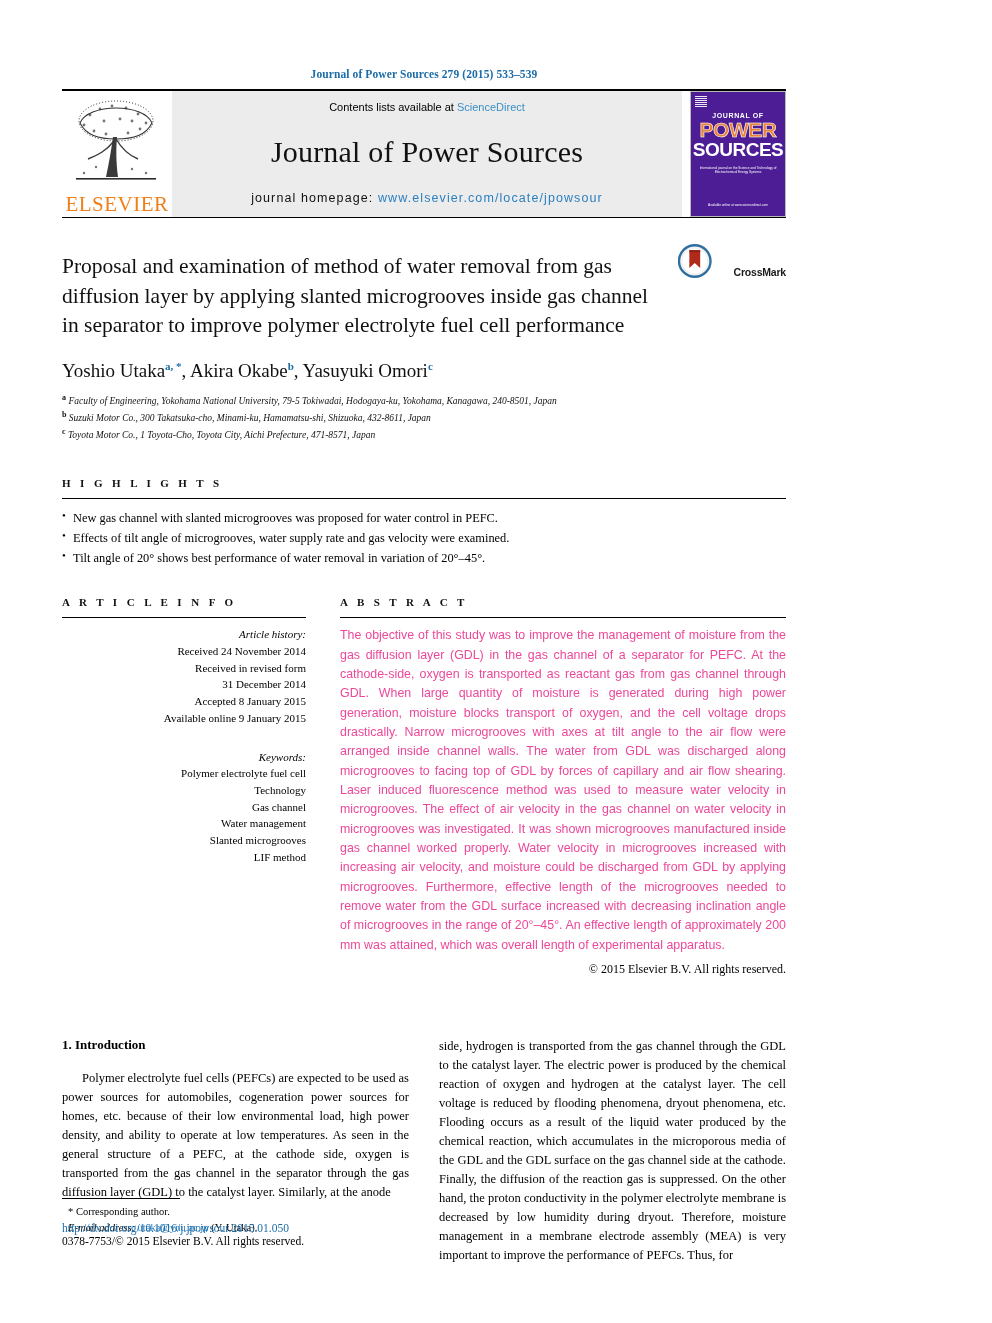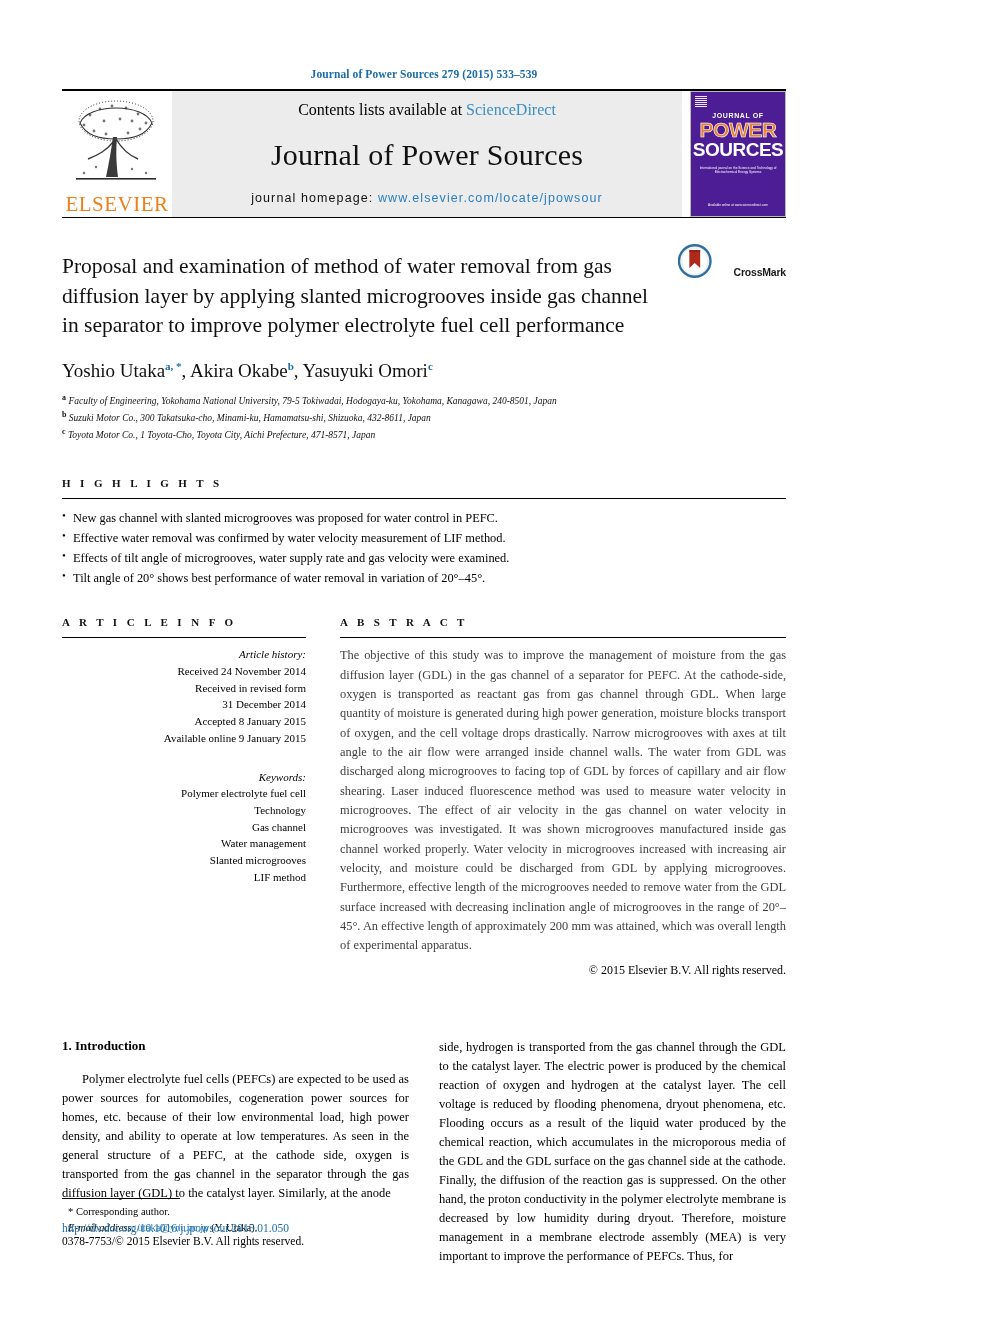--- a/index.html
+++ b/index.html
@@ -69,22 +69,22 @@
     flex: 1 1 auto;
     background: #ececec;
     display: flex;
     flex-direction: column;
     justify-content: space-between;
     align-items: center;
     padding: 10px 0 12px 0;
     box-sizing: border-box;
   }
   .contents-line {
-    font-family: Liberation Serif, serif;
-    font-size: 16px;
+    font-family: Liberation Sans, sans-serif;
+    font-size: 11px;
     color: #000;
   }
   .sd-link { color: #3a8fc4; }
   .journal-title {
     font-family: "Liberation Serif", serif;
     font-size: 30px;
     letter-spacing: .2px;
     color: #111;
   }
   .homepage-line {
@@ -274,25 +274,25 @@
   }
   .ai-body {
     font-family: "Liberation Serif", serif;
     font-size: 11px;
     line-height: 1.52;
     text-align: right;
   }
   .ai-body .lbl { font-style: italic; }
   .kw-block { margin-top: 22px; }
   .abs-body {
-    font-family: Liberation Serif, serif;
+    font-family: Liberation Sans, sans-serif;
     font-size: 12.4px;
     line-height: 1.56;
     text-align: justify;
-    color: #404040;
+    color: #ec4899;
   }
   .copyright {
     text-align: right;
     font-family: "Liberation Serif", serif;
     font-size: 12px;
     margin-top: 7px;
   }
 
   
   .body-cols {
@@ -451,21 +451,20 @@
       <div><sup>b</sup> <span>Suzuki Motor Co., 300 Takatsuka-cho, Minami-ku, Hamamatsu-shi, Shizuoka, 432-8611, Japan</span></div>
       <div><sup>c</sup> <span>Toyota Motor Co., 1 Toyota-Cho, Toyota City, Aichi Prefecture, 471-8571, Japan</span></div>
     </div>
   </div>
 
   <div class="highlights">
     <div class="section-head">H I G H L I G H T S</div>
     <div class="hl-rule"></div>
     <ul class="hl-list">
       <li>New gas channel with slanted microgrooves was proposed for water control in PEFC.</li>
-      <li>Effective water removal was confirmed by water velocity measurement of LIF method.</li>
       <li>Effects of tilt angle of microgrooves, water supply rate and gas velocity were examined.</li>
       <li>Tilt angle of 20° shows best performance of water removal in variation of 20°–45°.</li>
     </ul>
   </div>
 
   <div class="info-abstract">
 
     <div class="col-info">
       <div class="section-head">A R T I C L E   I N F O</div>
       <div class="ai-rule"></div>

